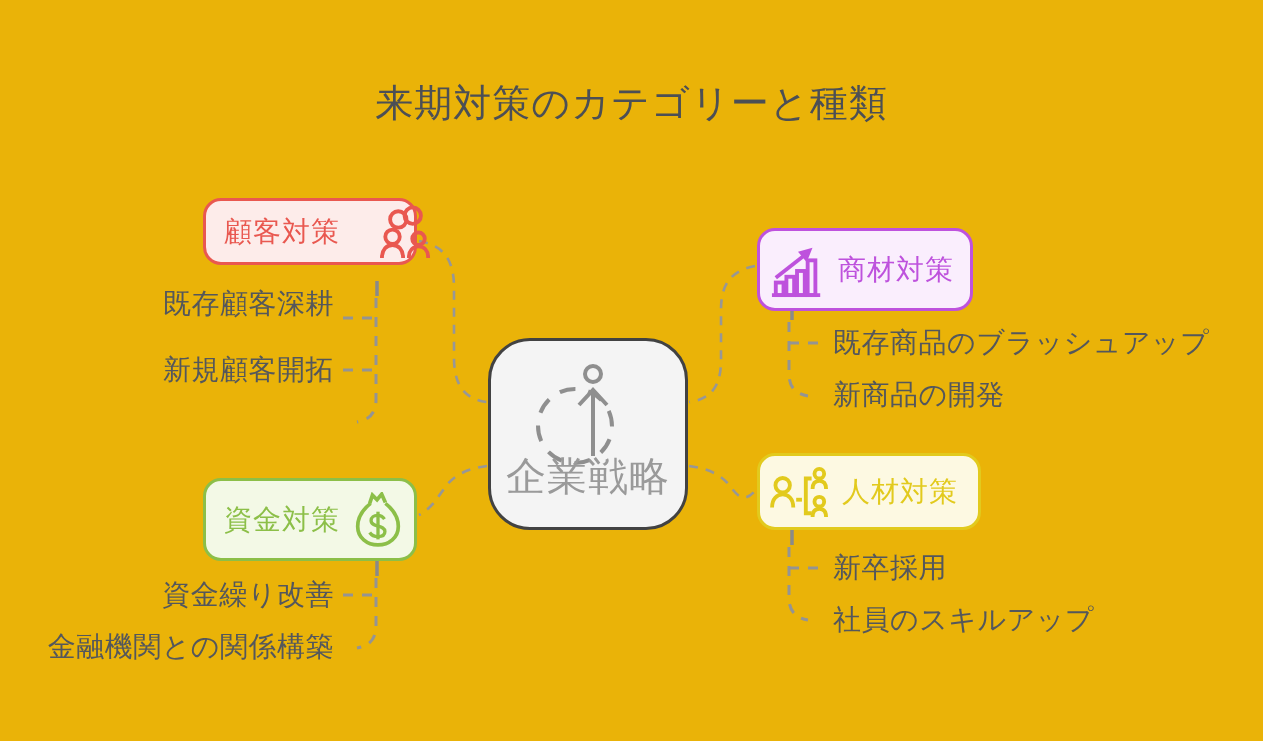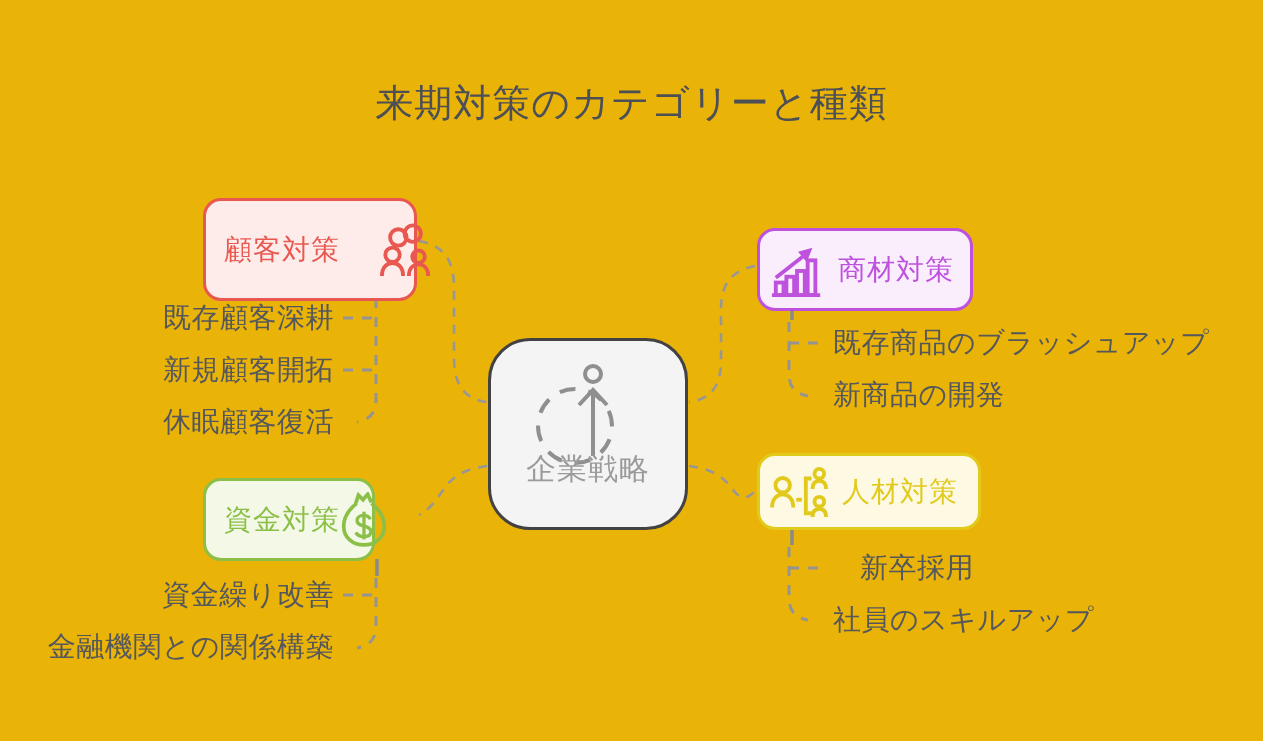--- a/index.html
+++ b/index.html
@@ -14,54 +14,54 @@
   svg.connectors{position:absolute;top:0;left:0;}
   .conn{fill:none;stroke:#979797;stroke-width:2.6;stroke-dasharray:9 8;}
   .tree{fill:none;stroke:#949494;stroke-width:3;stroke-dasharray:10 9;}
   .stub{fill:none;stroke:#8a8a8a;stroke-width:3.5;}
 
   .box{
     position:absolute;box-sizing:border-box;border:3px solid;border-radius:18px;
     display:flex;align-items:center;white-space:nowrap;
   }
   .box .label{font-size:28px;letter-spacing:1px;}
-  .box-customer{left:203px;top:198px;width:214px;height:103px;border-color:#e95850;background:#fdecea;gap:40px;}
+  .box-customer{left:203px;top:198px;width:214px;height:67px;border-color:#e95850;background:#fdecea;gap:40px;}
   .box-customer .label{color:#e95850;margin-left:18px;}
   .box-customer .icon{margin-left:auto;margin-right:12px;}
   .box-product{left:757px;top:228px;width:216px;height:83px;border-color:#be52dd;background:#faeefd;}
   .box-product .label{color:#be52dd;margin-left:12px;}
   .box-product .icon{margin-left:10px;}
-  .box-funding{left:203px;top:478px;width:172px;height:83px;border-color:#8cbf48;background:#f3f9e6;}
+  .box-funding{left:203px;top:478px;width:214px;height:83px;border-color:#8cbf48;background:#f3f9e6;}
   .box-funding .label{color:#8cbf48;margin-left:18px;}
   .box-funding .icon{margin-left:auto;margin-right:12px;}
   .box-hr{left:757px;top:453px;width:224px;height:77px;border-color:#e2ca1d;background:#fdf9e2;}
   .box-hr .label{color:#e2ca1d;margin-left:10px;}
   .box-hr .icon{margin-left:10px;}
   .icon{display:flex;align-items:center;}
 
   .center-node{
     position:absolute;left:488px;top:338px;width:200px;height:192px;box-sizing:border-box;
     border:3px solid #424242;border-radius:42px;background:#f4f4f4;
   }
   .center-icon{position:absolute;left:44px;top:12px;}
   .center-label{
     position:absolute;top:108px;left:0;width:100%;text-align:center;
-    font-size:30px;color:#9a9a9a;letter-spacing:1px;
+    font-size:40px;color:#9a9a9a;letter-spacing:1px;
   }
 
   .item{
     position:absolute;font-size:28px;color:#54575c;white-space:nowrap;
     transform:translateY(-50%);letter-spacing:0.5px;
   }
   .item-la{left:833px;text-align:center;}  
   .item-ra{right:929px;} 
-  .i-c0{top:318px;text-align:center;} .i-c1{top:370px;margin-left:47px;} .i-c2{top:422px;}
+  .i-c0{top:304px;text-align:center;} .i-c1{top:370px;margin-left:47px;} .i-c2{top:422px;}
   .i-p0{top:343px;} .i-p1{top:395px;}
   .i-f0{top:595px;} .i-f1{top:647px;}
-  .i-h0{top:568px;margin-left:27px;} .i-h1{top:620px;}
+  .i-h0{top:568px;} .i-h1{top:620px;}
 </style>
 </head>
 <body>
 
 <div class="canvas">
 
   <svg class="connectors" width="1263" height="741" viewBox="0 0 1263 741">
 
     <path class="conn" d="M419 241 C447 246 454 264 454 288 L454 358 C454 383 463 399 487 402"></path>
     <path class="conn" d="M755 266 C728 271 721 288 721 310 L721 360 C721 384 713 399 689 402"></path>
@@ -108,21 +108,20 @@
           <circle cx="13" cy="33" r="7.5"></circle>
           <path d="M2 55 c0-9 5-13.5 11-13.5 s11 4.5 11 13.5"></path>
           <circle cx="40" cy="35" r="6.5"></circle>
           <path d="M30 55 c0-8 4.5-12 10-12 s10 4 10 12"></path>
         </g>
       </svg>
     </span>
   </div>
   <div class="item item-ra i-c0">既存顧客深耕</div>
   <div class="item item-ra i-c1">新規顧客開拓</div>
-  <div class="item item-ra i-c2">休眠顧客復活</div>
 
   <div class="box box-product">
     <span class="icon">
       <svg width="56" height="56" viewBox="0 0 58 58">
         <g fill="none" stroke="#be52dd" stroke-width="4">
           <line x1="2" y1="55" x2="52" y2="55"></line>
           <rect x="6" y="42" width="8" height="13"></rect>
           <rect x="17" y="36" width="8" height="19"></rect>
           <rect x="28" y="30" width="8" height="25"></rect>
           <rect x="39" y="19" width="8" height="36"></rect>

